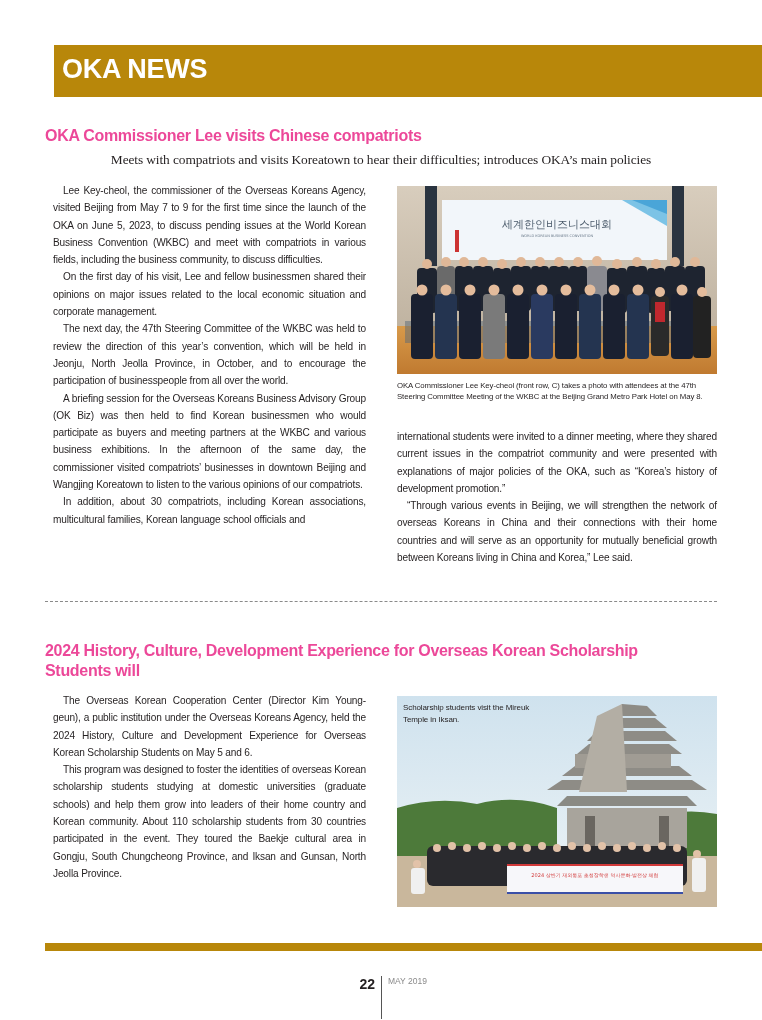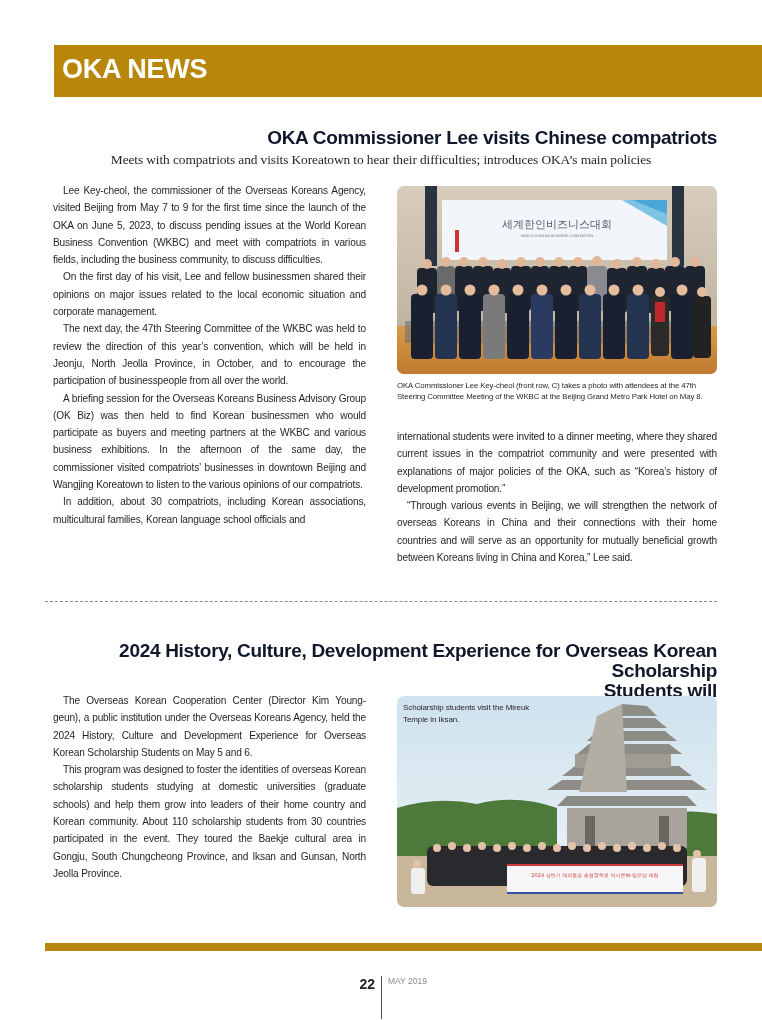--- a/index.html
+++ b/index.html
@@ -10,39 +10,39 @@
     position: absolute; left: 54px; top: 45px; width: 717px; height: 52px;
     background: #b8870a;
   }
   .header-title {
     position: absolute; left: 8px; top: 9px;
     font-family: "Liberation Sans", sans-serif; font-weight: bold;
     font-size: 27px; color: #ffffff; letter-spacing: -0.3px; line-height: 30px;
   }
 
   .article-title {
-    position: absolute; left: 45px; width: 672px; text-align: right;
+    position: absolute; left: 45px; width: 672px; text-align: left;
     font-family: "Liberation Sans", sans-serif; font-weight: bold;
-    color: #0f172a; font-size: 19px; letter-spacing: -0.3px;
+    color: #ec4899; font-size: 16px; letter-spacing: -0.3px;
   }
   .article-subtitle {
     position: absolute; left: 45px; width: 672px; text-align: center;
     font-family: "Liberation Serif", serif; font-size: 13.4px; color: #231f20;
     letter-spacing: -0.1px;
   }
 
   .col {
     position: absolute; font-size: 10.1px; line-height: 17.3px;
     text-align: justify; color: #231f20; letter-spacing: -0.15px;
   }
   .col p { text-indent: 10px; }
   .col p.noindent { text-indent: 0; }
 
   .photo {
-    position: absolute; overflow: hidden; border-radius: 7px;
+    position: absolute; overflow: hidden;
   }
   .caption {
     position: absolute; font-size: 7.8px; line-height: 11.2px; color: #231f20;
     letter-spacing: -0.1px;
   }
 
   .divider {
     position: absolute; left: 45px; top: 601px; width: 672px; height: 0;
     border-top: 1px dashed #8a8a8a;
   }

